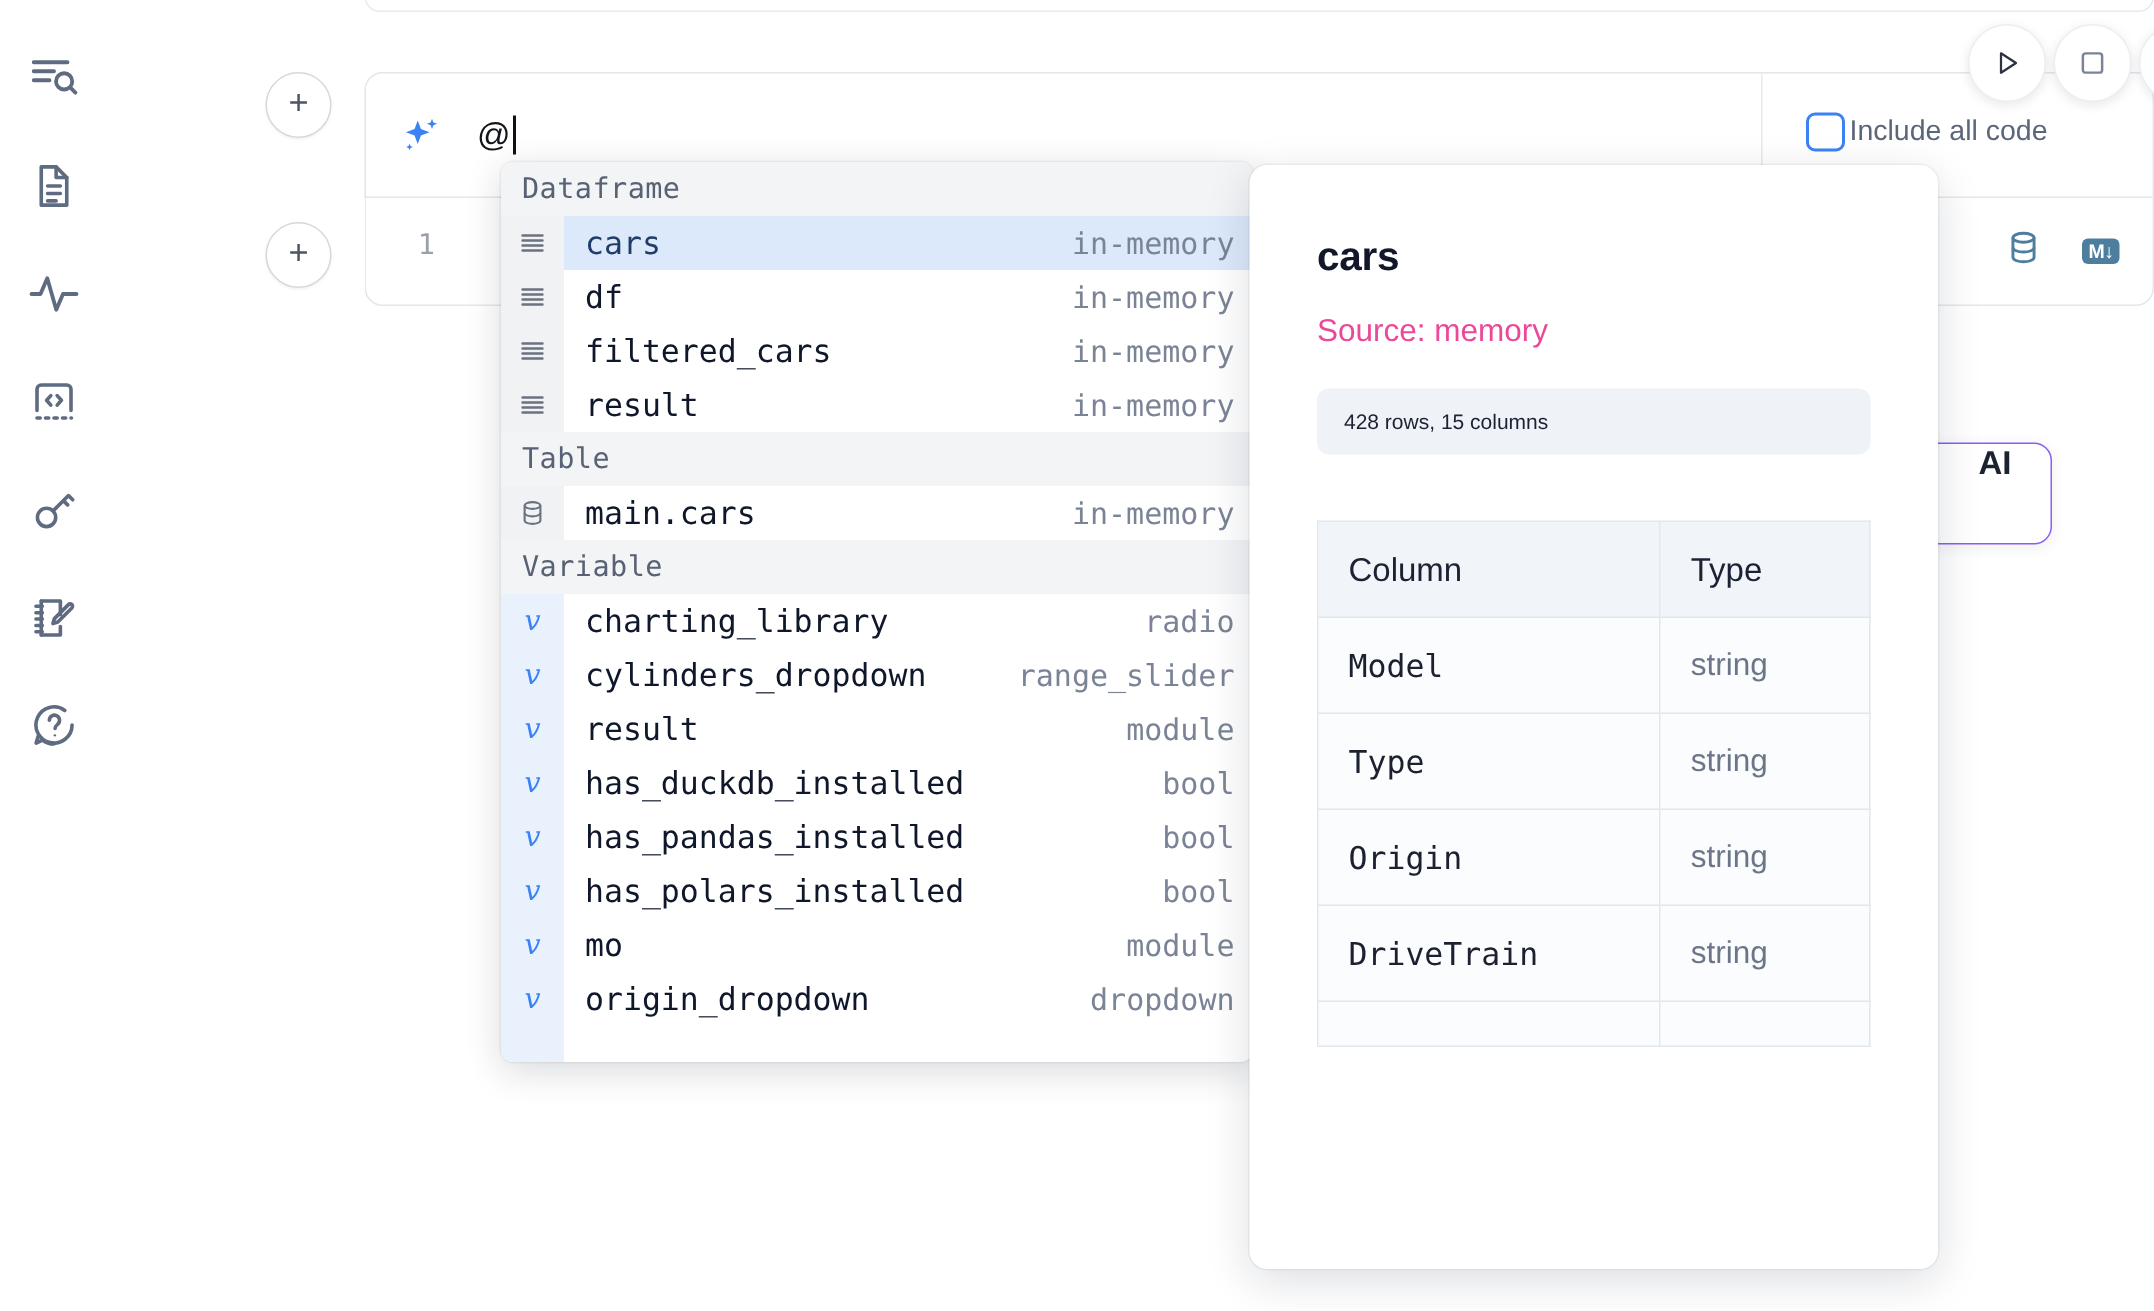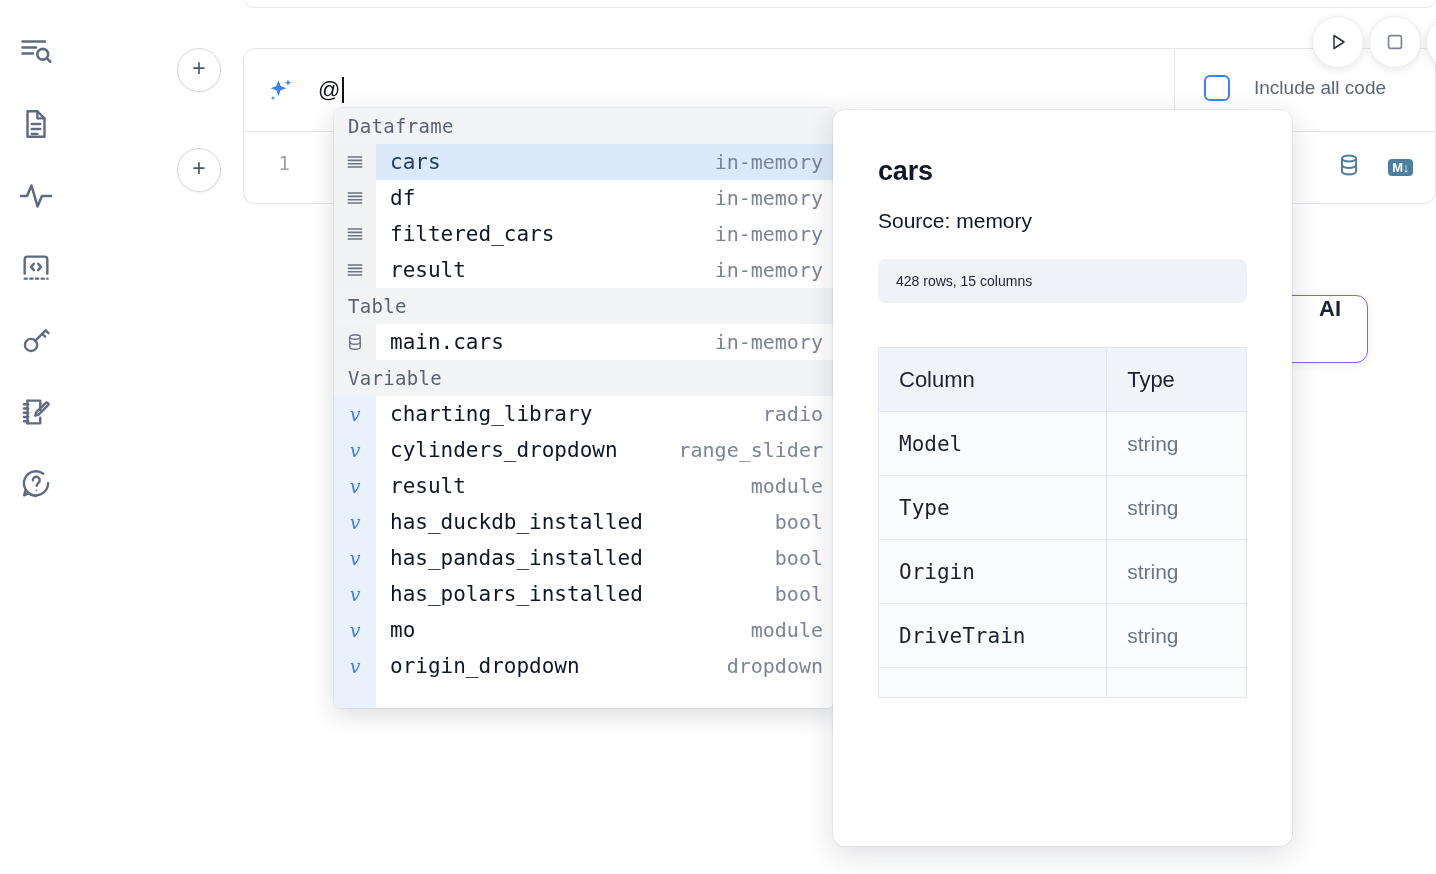--- a/index.html
+++ b/index.html
@@ -78,21 +78,21 @@
   .ai-divider {
     position: absolute; left: 1174px; top: 49px;
     width: 1px; height: 83px; background: #e7e9ee;
   }
   .ai-right {
     position: absolute; left: 1175px; top: 48px;
     width: 261px; height: 84px;
   }
   .incl-row {
     position: absolute; left: 29px; top: 27px;
-    display: flex; align-items: center; gap: 24px; cursor: pointer;
+    display: flex; align-items: center; gap: 3px; cursor: pointer;
   }
   .incl-box {
     width: 26px; height: 26px; border-radius: 6px;
     border: 2px solid #3b82f6; background: #ffffff;
   }
   .incl-label { font-size: 19px; color: #5b6679; white-space: nowrap; }
 
   
   .circ-btn {
     position: absolute; width: 52px; height: 52px; border-radius: 50%;
@@ -205,21 +205,21 @@
     border-radius: 12px;
     box-shadow: 0 8px 30px rgba(16,24,40,.14), 0 0 0 1px rgba(16,24,40,.05);
     overflow: hidden;
     padding: 46px 45px 0 45px;
   }
   .detail-title {
     font-size: 27px; font-weight: 700; color: #12182a;
     margin: 0 0 22px 0; letter-spacing: -.2px;
   }
   .detail-source {
-    font-size: 21px; color: #0f172a; margin-bottom: 26px;
+    font-size: 21px; color: #ec4899; margin-bottom: 26px;
   }
   .detail-stat {
     background: #eff2f7; border-radius: 8px;
     padding: 14px 18px; font-size: 14px; color: #1b2233;
     margin-bottom: 44px;
   }
   .detail-table { width: 100%; border-collapse: collapse; }
   .detail-table th, .detail-table td {
     border: 1px solid #e2e7ef;
     text-align: left;

